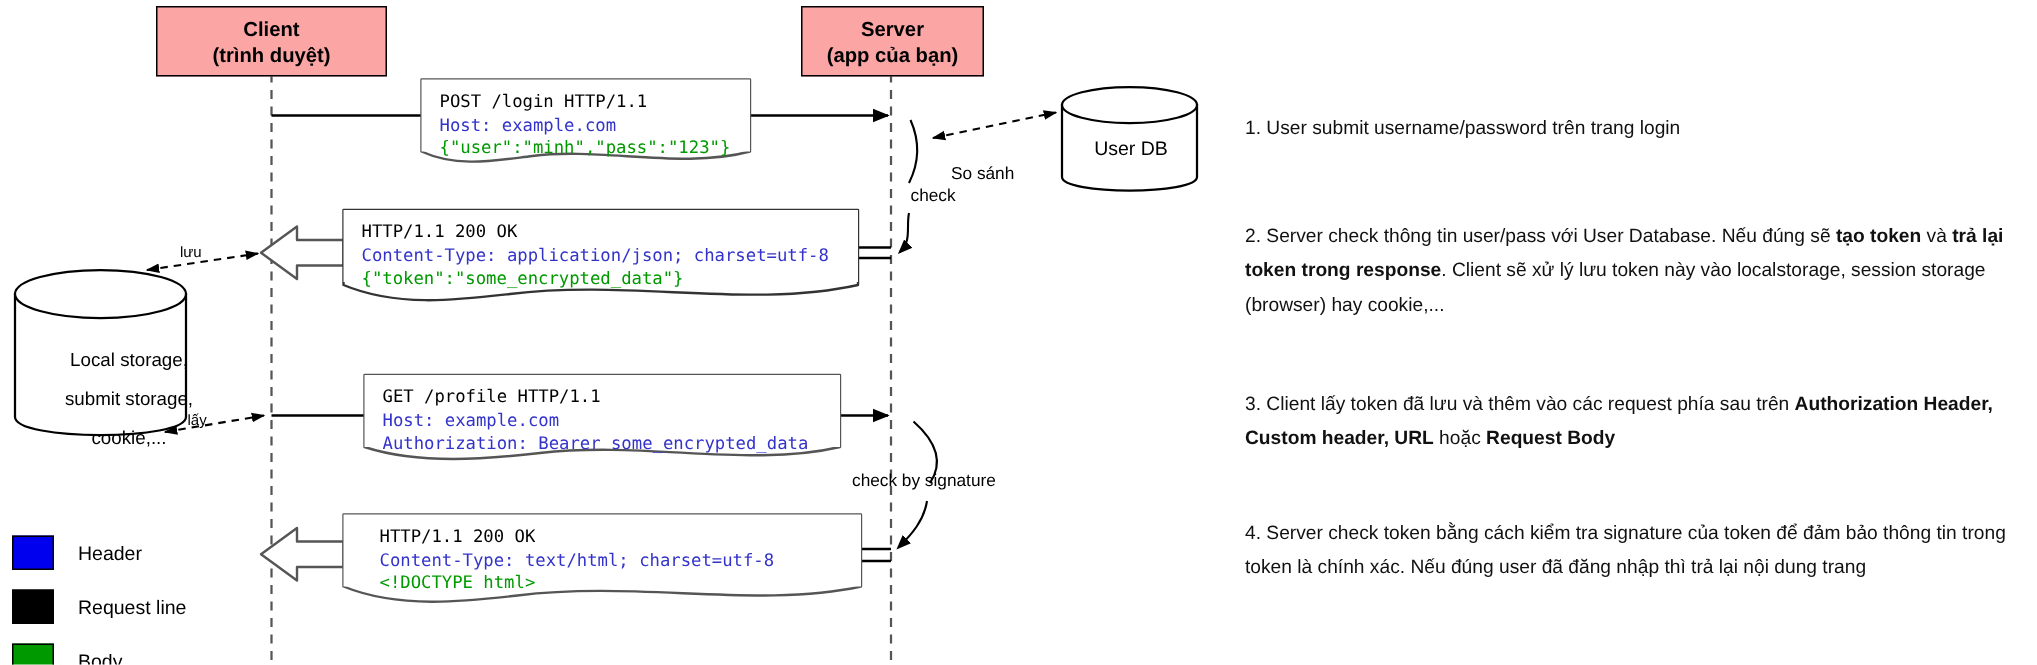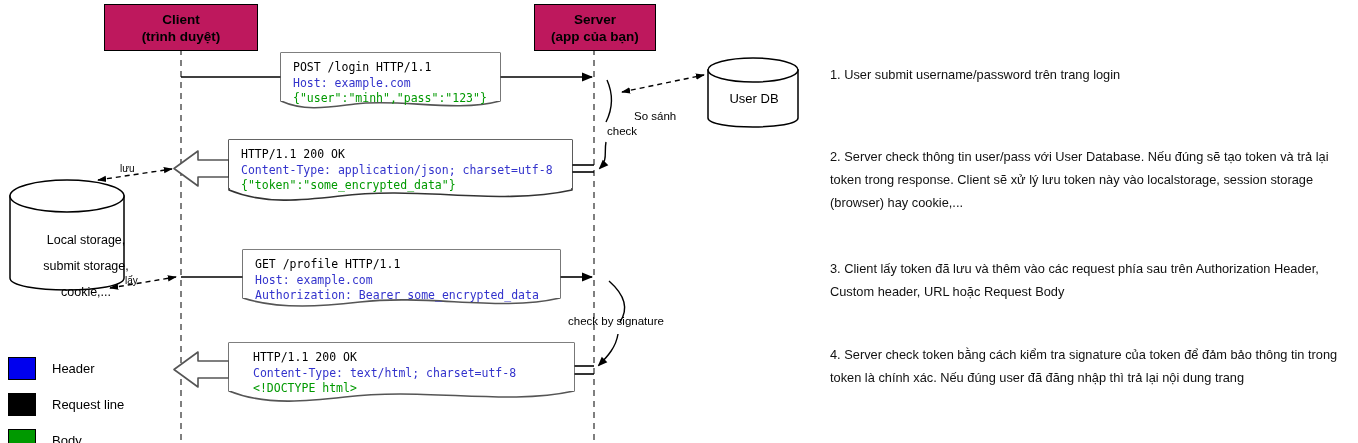--- a/index.html
+++ b/index.html
@@ -2,21 +2,21 @@
 <html><head>
 <meta charset="utf-8">
 <style>
   html,body{margin:0;padding:0;background:#ffffff;}
   body{width:1358px;height:443px;position:relative;overflow:hidden;
        font-family:"Liberation Sans", sans-serif;color:#000;}
   .stage{position:absolute;inset:0;}
   svg.layer{position:absolute;left:0;top:0;width:1358px;height:443px;overflow:visible;}
 
   
-  .actor{position:absolute;border:1.6px solid #000;background:#be185d;
+  .actor{position:absolute;border:1.6px solid #000;background:#fca5a5;
          display:flex;flex-direction:column;align-items:center;justify-content:center;
          font-weight:bold;font-size:13.5px;line-height:17px;}
   #actor-client{left:104px;top:4px;width:152px;height:45px;}
   #actor-server{left:534px;top:4px;width:120px;height:45px;}
 
   
   .msg{position:absolute;background:#fff;box-sizing:border-box;}
   .msg .code{position:absolute;left:12px;top:7px;white-space:pre;
              font-family:"DejaVu Sans Mono", monospace;font-size:11.5px;line-height:15.6px;}
   .ln-req{color:#000000;}
@@ -43,25 +43,25 @@
   #lbl-lay{left:125px;top:275px;font-size:10px;}
 
   
   #legend{position:absolute;left:8px;top:350px;}
   .legend-row{display:flex;align-items:center;height:36px;}
   .swatch{width:26px;height:21px;border:1px solid #000;margin-right:16px;flex:none;}
   .legend-text{font-size:13px;color:#000;}
 
   
   .desc{position:absolute;font-size:12.8px;line-height:23px;color:#111;}
-  #desc1{left:830px;top:63px;width:520px;}
+  #desc1{left:830px;top:73px;width:520px;}
   #desc2{left:830px;top:145px;width:520px;}
   #desc3{left:830px;top:257px;width:520px;}
   #desc4{left:830px;top:343px;width:520px;}
-  .desc b{font-weight:normal;}
+  .desc b{font-weight:bold;}
 </style>
 </head>
 <body>
 
 <div class="stage">
 
   <svg class="layer" viewBox="0 0 1358 443">
     <defs>
       <marker id="arrow-solid" viewBox="0 0 10 10" refX="9" refY="5" markerWidth="7" markerHeight="7" orient="auto-start-reverse">
         <path d="M 0 1 L 10 5 L 0 9 z" fill="#000"></path>

